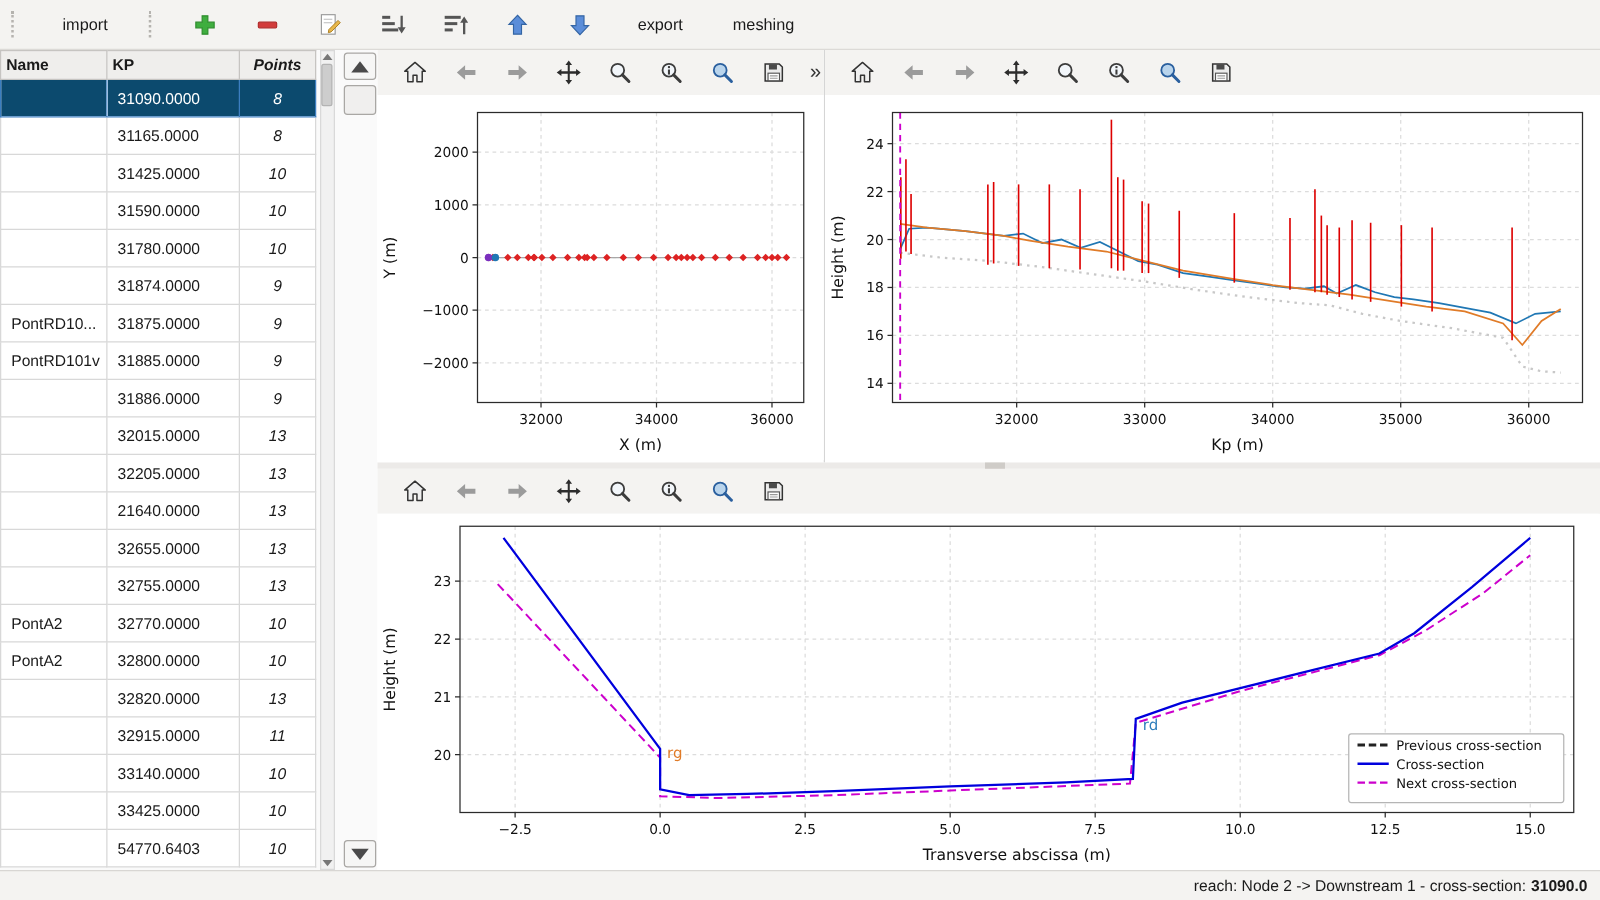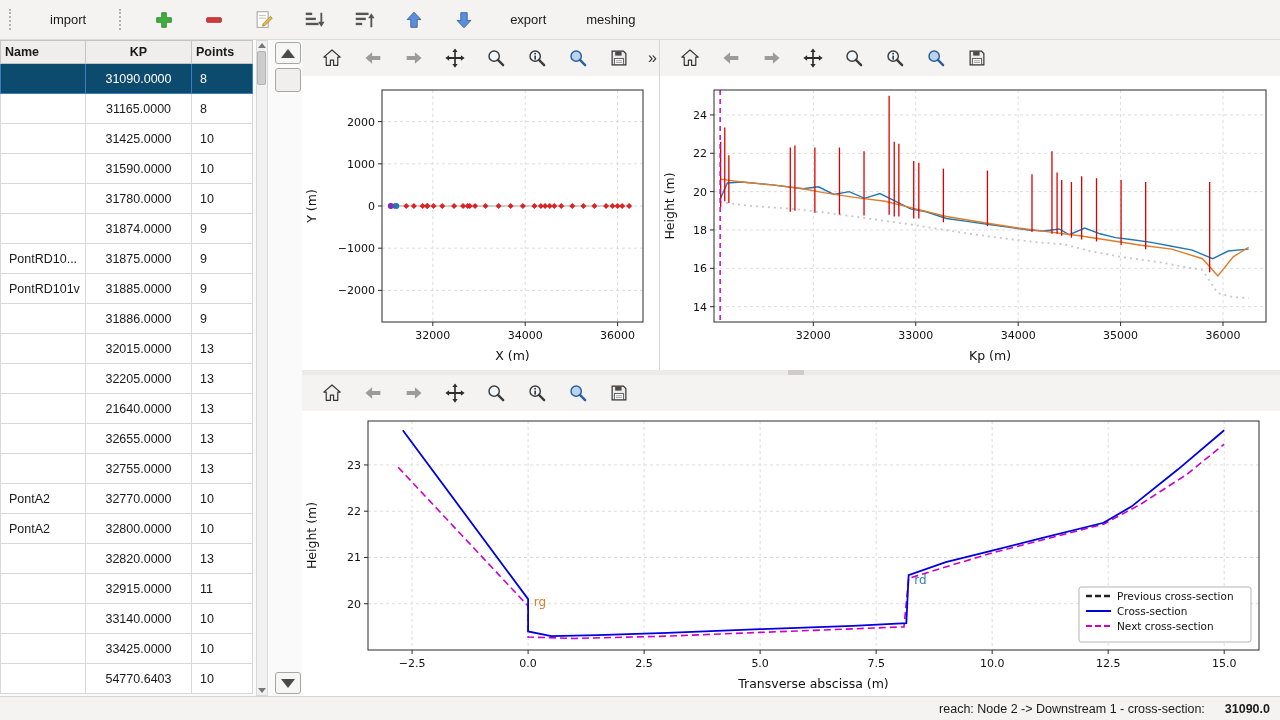--- a/index.html
+++ b/index.html
@@ -19,22 +19,22 @@
   .tool-btn svg { width:22px; height:22px; display:block; }
   .grip { width:8px; align-self:stretch; margin:9px 3px; border-left:2px dotted #b5b3af; }
   
   .content { display:flex; height:656px; }
   .left-panel { width:302px; display:flex; background:#fafafa; }
   .table-wrap { width:280px; overflow:hidden; }
   table.cs-table { border-collapse:collapse; width:252px; table-layout:fixed; background:#fff; }
   .cs-table th { background:#efeeec; border:1px solid #c6c4c1; font-size:12.5px; font-weight:bold; height:23px; padding:0 4px; }
   .cs-table td { border:1px solid #d8d8d8; height:30px; font-size:12.5px; padding:0 8px; overflow:hidden; white-space:nowrap; background:#fff; }
   .col-name  { width:85px;  text-align:left; }
-  .col-kp    { width:106px; text-align:center; }
-  .col-points{ width:61px;  text-align:left; }
+  .col-kp    { width:106px; text-align:left; }
+  .col-points{ width:61px;  text-align:center;font-style:italic; }
   tr.selected td { background:#0c4a6e; color:#fff; border-color:#3c7ec0; }
   
   .thin-scrollbar { width:13px; background:#f1f1f1; border:1px solid #d9d9d9; display:flex; flex-direction:column; align-items:center; padding:2px 0; }
   .ts-thumb { width:9px; height:34px; background:#cdcdcd; border:1px solid #b3b3b3; border-radius:2px; margin-top:3px; }
   .ts-spacer { flex:1; }
   .tri { width:0; height:0; border-left:4px solid transparent; border-right:4px solid transparent; }
   .tri.up   { border-bottom:5px solid #777; }
   .tri.down { border-top:5px solid #777; }
   .tri-lg { width:0; height:0; border-left:7px solid transparent; border-right:7px solid transparent; }
   .tri-lg.up   { border-bottom:9px solid #4a4a4a; }
@@ -54,21 +54,21 @@
   .picon { width:22px; height:22px; display:block; }
   .overflow { color:#333; font-size:16px; margin-left:2px; }
   .splitter { height:5px; background:#eceae8; position:relative; }
   .splitter-handle { position:absolute; left:486px; top:0; width:16px; height:5px; background:#cfccc8; }
   .bottom-row { flex:1; display:flex; flex-direction:column; }
   svg.chart { display:block; background:#fff; }
   svg.chart text { font-family:"DejaVu Sans","Liberation Sans",sans-serif; }
   
   .statusbar {
     height:24px; background:#f4f3f1; border-top:1px solid #d8d6d3;
-    display:flex; align-items:center; justify-content:flex-end; padding:0 10px; gap:20px; font-size:12.5px;
+    display:flex; align-items:center; justify-content:flex-end; padding:0 10px; gap:4px; font-size:12.5px;
   }
   .status-value { font-weight:bold; }
 </style>
 </head>
 <body>
 
 <div class="menubar">
   <span class="grip"></span>
   <button class="menu-item">import</button>
   <span class="grip"></span>

